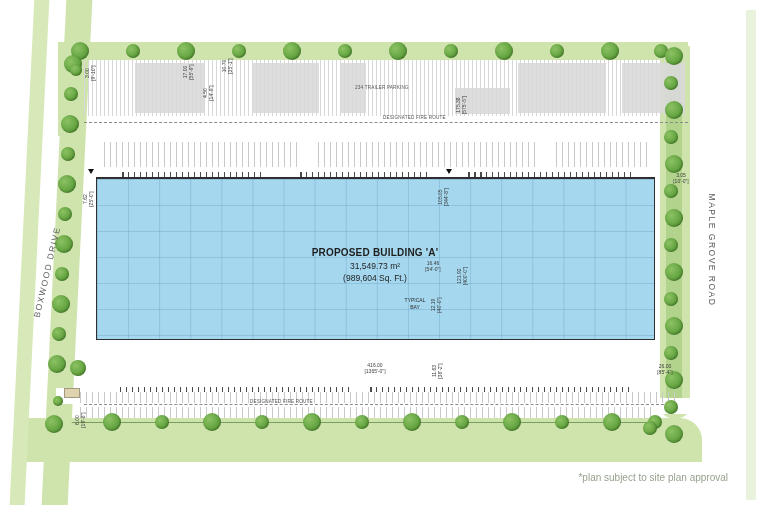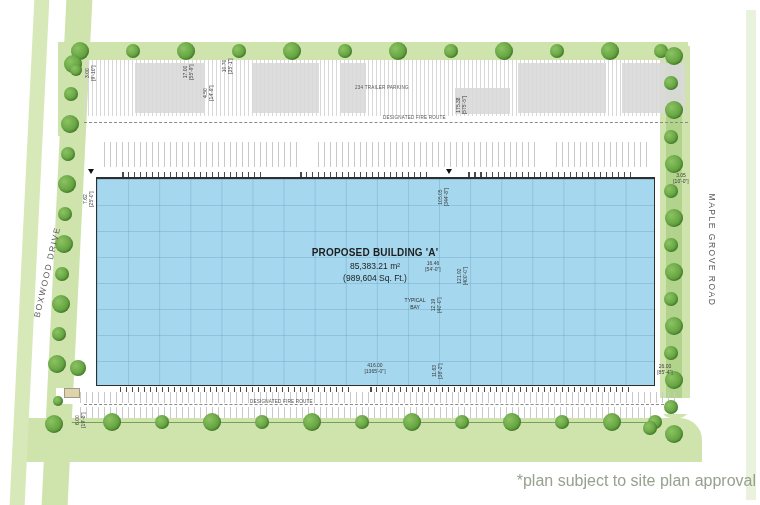--- a/index.html
+++ b/index.html
@@ -22,21 +22,21 @@
   .trailer-park{left:84px;top:60px;width:604px;height:56px;
     background:repeating-linear-gradient(90deg,#d8d8d8 0 1px,transparent 1px 4px);}
   .trailer-block{position:absolute;background:#d9d9d9;opacity:.9;}
   
   .stalls{background:repeating-linear-gradient(90deg,#c9c9c9 0 1px,transparent 1px 6px);}
   .dashed{border-top:1px dashed #8a8a8a;height:0;}
   
   .ticks{height:5px;background:repeating-linear-gradient(90deg,#4a4a4a 0 1.5px,transparent 1.5px 6px);}
   .tri{width:0;height:0;border-left:3px solid transparent;border-right:3px solid transparent;border-top:5px solid #111;}
   
-  .building{left:96px;top:177px;width:559px;height:209px;background:#a5d7ee;
+  .building{left:96px;top:177px;width:559px;height:163px;background:#a5d7ee;
     border:1.2px solid #2e2e2e;border-top-width:2px;box-sizing:border-box;
     background-image:linear-gradient(to right,rgba(105,160,195,.38) 1px,transparent 1px),
                      linear-gradient(to bottom,rgba(105,160,195,.38) 1px,transparent 1px);
     background-size:31.1px 26px;}
   .bldg-title{position:absolute;left:168px;top:68px;width:220px;text-align:center;
     color:#1e1e1e;font-size:10px;font-weight:600;letter-spacing:.2px;}
   .bldg-area{position:absolute;left:168px;top:82px;width:220px;text-align:center;color:#1e1e1e;font-size:8.5px;}
   .bldg-area2{position:absolute;left:168px;top:94px;width:220px;text-align:center;color:#1e1e1e;font-size:8.5px;}
   .typ-bay{position:absolute;left:298px;top:118px;width:40px;text-align:center;
     color:#2c2c2c;font-size:5px;white-space:pre-line;line-height:1.3;}
@@ -44,21 +44,21 @@
   .tiny{font-size:4.6px;color:#555;letter-spacing:.2px;white-space:nowrap;}
   .dim{font-size:5px;line-height:1.2;color:#3c3c3c;white-space:pre-line;text-align:center;
        width:34px;margin-left:-17px;margin-top:-6px;}
   .dim.rot{transform:rotate(-90deg);}
   
   .tree{position:absolute;border-radius:50%;
     background:radial-gradient(circle at 35% 35%,#8cc263,#5a9c38 72%);
     box-shadow:inset -1px -1px 2px rgba(0,0,0,.25);transform:translate(-50%,-50%);}
   
   .road-label{font-size:8.5px;color:#5a5a5a;letter-spacing:1.5px;white-space:nowrap;}
-  .footnote{right:4px;top:472px;font-size:16px;color:#96a18e;}
+  .footnote{right:32px;top:472px;font-size:10px;color:#96a18e;}
   .white{background:#fff;}
   .hut{left:64px;top:388px;width:16px;height:10px;background:#ded3ac;border:1px solid #a09a85;box-sizing:border-box;}
 </style>
 </head>
 <body>
 
 <div class="canvas">
 
   <div class="abs verge-top"></div>
   <div class="abs verge-left-l"></div>
@@ -96,21 +96,21 @@
   <div class="abs stalls" style="left:556px;top:142px;width:96px;height:25px;"></div>
 
   <div class="abs ticks" style="left:122px;top:172px;width:140px;"></div>
   <div class="abs ticks" style="left:300px;top:172px;width:132px;"></div>
   <div class="abs ticks" style="left:468px;top:172px;width:164px;"></div>
   <div class="abs tri" style="left:88px;top:169px;"></div>
   <div class="abs tri" style="left:446px;top:169px;"></div>
 
   <div class="abs building">
     <div class="bldg-title">PROPOSED BUILDING 'A'</div>
-    <div class="bldg-area">85,383.21 m²</div>
+    <div class="bldg-area">31,549.73 m²</div>
     <div class="bldg-area2">(989,604 Sq. Ft.)</div>
     <div class="typ-bay">TYPICAL
 BAY</div>
   </div>
 
   <div class="abs ticks" style="left:120px;top:387px;width:230px;"></div>
   <div class="abs ticks" style="left:370px;top:387px;width:262px;"></div>
 
   <div class="abs stalls" style="left:80px;top:392px;width:600px;height:11px;"></div>
   <div class="abs dashed" style="left:84px;top:404px;width:580px;"></div>

